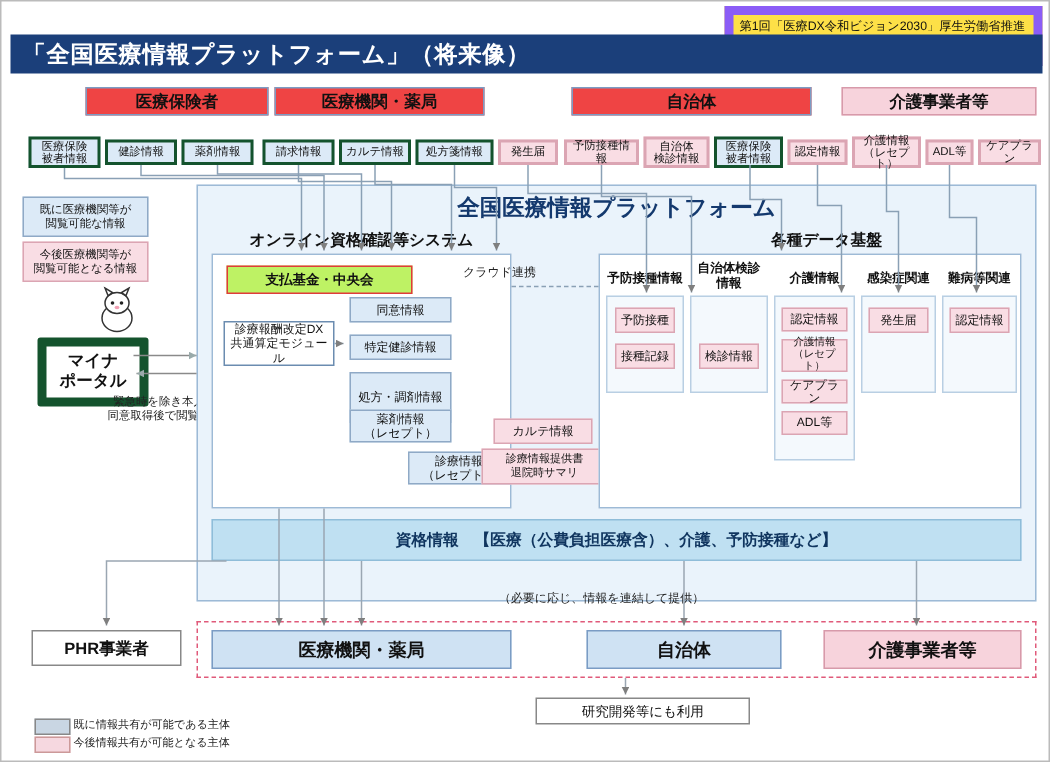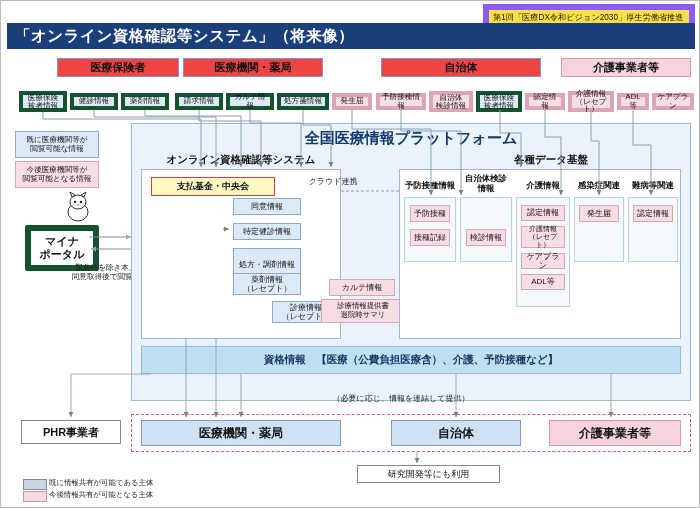--- a/index.html
+++ b/index.html
@@ -31,21 +31,21 @@
     position:absolute;height:19px;display:flex;align-items:center;justify-content:center;
     color:#111;font-size:11px;font-weight:bold;border:1px solid #7b9cc4;box-sizing:border-box;
   }
   .tb-blue{background:#ef4444;}
   .tb-pink{background:#f7d3dc;border-color:#d79aaa;}
 
   
   .chip{
     position:absolute;height:17px;box-sizing:border-box;
     display:flex;align-items:center;justify-content:center;text-align:center;
-    font-size:7.6px;line-height:1.1;border:4px solid #14532d;background:#dceaf7;
+    font-size:7.6px;line-height:1.1;border:2px solid #14532d;background:#dceaf7;
     padding:0 1px;
   }
   .chip.pink{background:#f9dde4;border-color:#dba5b3;}
   .chip.two{line-height:1.05;}
 
   
   .legend-box{
     position:absolute;width:84px;box-sizing:border-box;
     font-size:7.6px;line-height:1.25;text-align:center;
     border:1px solid #9ab; padding:3px 2px;
@@ -76,21 +76,21 @@
   }
   .dbox.pink{background:#f9dde4;border-color:#dba5b3;}
   .dbox.plain{background:#fff;}
   .col-title{
     position:absolute;font-size:8.4px;font-weight:bold;text-align:center;line-height:1.15;
     display:flex;align-items:center;justify-content:center;
   }
   .col-frame{position:absolute;border:1px solid #b9cfe3;background:#f4f9fd;box-sizing:border-box;}
 
   .red-box{
-    position:absolute;box-sizing:border-box;border:1.4px solid #e03b3b;background:#fef9c3;
+    position:absolute;box-sizing:border-box;border:1.4px solid #e03b3b;background:#bef264;
     display:flex;align-items:center;justify-content:center;font-size:9px;font-weight:bold;color:#111;
   }
 
   .qual-band{
     position:absolute;left:140px;top:345px;width:540px;height:28px;
     background:#bfe0f2;border:1px solid #8fbdd9;box-sizing:border-box;
     display:flex;align-items:center;justify-content:center;
     font-size:10.5px;font-weight:bold;color:#10355f;
   }
 
@@ -132,21 +132,21 @@
   svg.overlay{position:absolute;left:0;top:0;width:700px;height:508px;pointer-events:none;}
 </style>
 </head>
 <body>
 
 <div id="page">
 
   <div class="src-note" style="white-space:pre-line;">第1回「医療DX令和ビジョン2030」厚生労働省推進
 チーム（令和4年9月22日）資料1を一部改変</div>
 
-  <div class="title-bar">「オンライン資格確認等システム」（将来像）</div>
+  <div class="title-bar">「全国医療情報プラットフォーム」（将来像）</div>
 
   <div class="topbar tb-blue" style="left:56px;top:57px;width:122px;">医療保険者</div>
   <div class="topbar tb-blue" style="left:182px;top:57px;width:140px;">医療機関・薬局</div>
   <div class="topbar tb-blue" style="left:380px;top:57px;width:160px;">自治体</div>
   <div class="topbar tb-pink" style="left:560px;top:57px;width:130px;">介護事業者等</div>
 
   <div class="chip two" style="left:18px;top:90px;width:48px;height:21px;white-space:pre-line;">医療保険
 被者情報</div>
   <div class="chip" style="left:69px;top:92px;width:48px;">健診情報</div>
   <div class="chip" style="left:120px;top:92px;width:48px;">薬剤情報</div>
@@ -189,20 +189,22 @@
   <div class="platform"></div>
   <div class="platform-title">全国医療情報プラットフォーム</div>
 
   <div class="sect-label" style="left:140px;top:152px;width:200px;">オンライン資格確認等システム</div>
   <div class="sect-label" style="left:430px;top:152px;width:240px;">各種データ基盤</div>
 
   <div class="white-panel" style="left:140px;top:168px;width:200px;height:170px;"></div>
 
   <div class="red-box" style="left:150px;top:176px;width:124px;height:19px;">支払基金・中央会</div>
 
+  <div class="dbox plain" style="left:148px;top:213px;width:74px;height:30px;font-size:8px;white-space:pre-line;border-color:#6b8cb0;">診療報酬改定DX
+共通算定モジュール</div>
 
   <div class="dbox" style="left:232px;top:197px;width:68px;height:17px;">同意情報</div>
   <div class="dbox" style="left:232px;top:222px;width:68px;height:17px;">特定健診情報</div>
   <div class="dbox" style="left:232px;top:247px;width:68px;height:34px;">処方・調剤情報</div>
   <div class="dbox" style="left:232px;top:272px;width:68px;height:22px;white-space:pre-line;">薬剤情報
 （レセプト）</div>
   <div class="dbox" style="left:232px;top:300px;width:68px;height:22px;white-space:pre-line;margin-left:39px;">診療情報
 （レセプト）</div>
 
   <div class="dbox pink" style="left:328px;top:278px;width:66px;height:17px;">カルテ情報</div>

